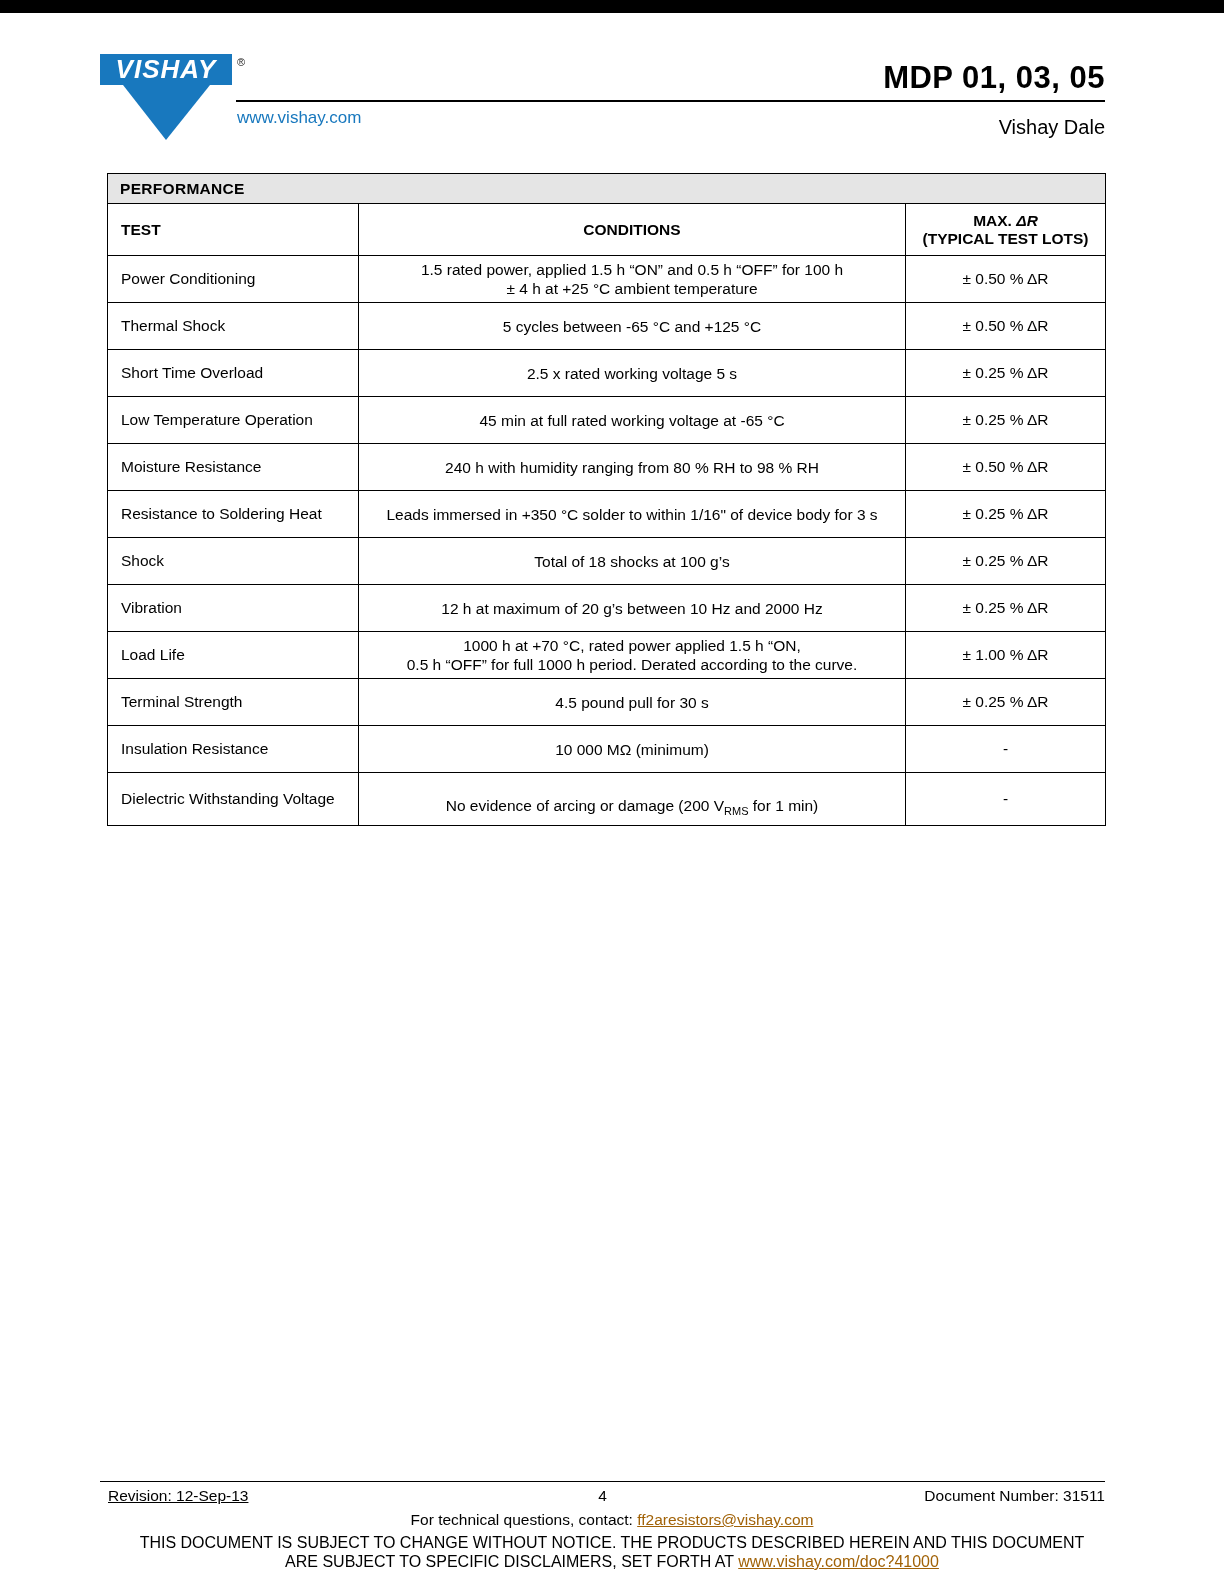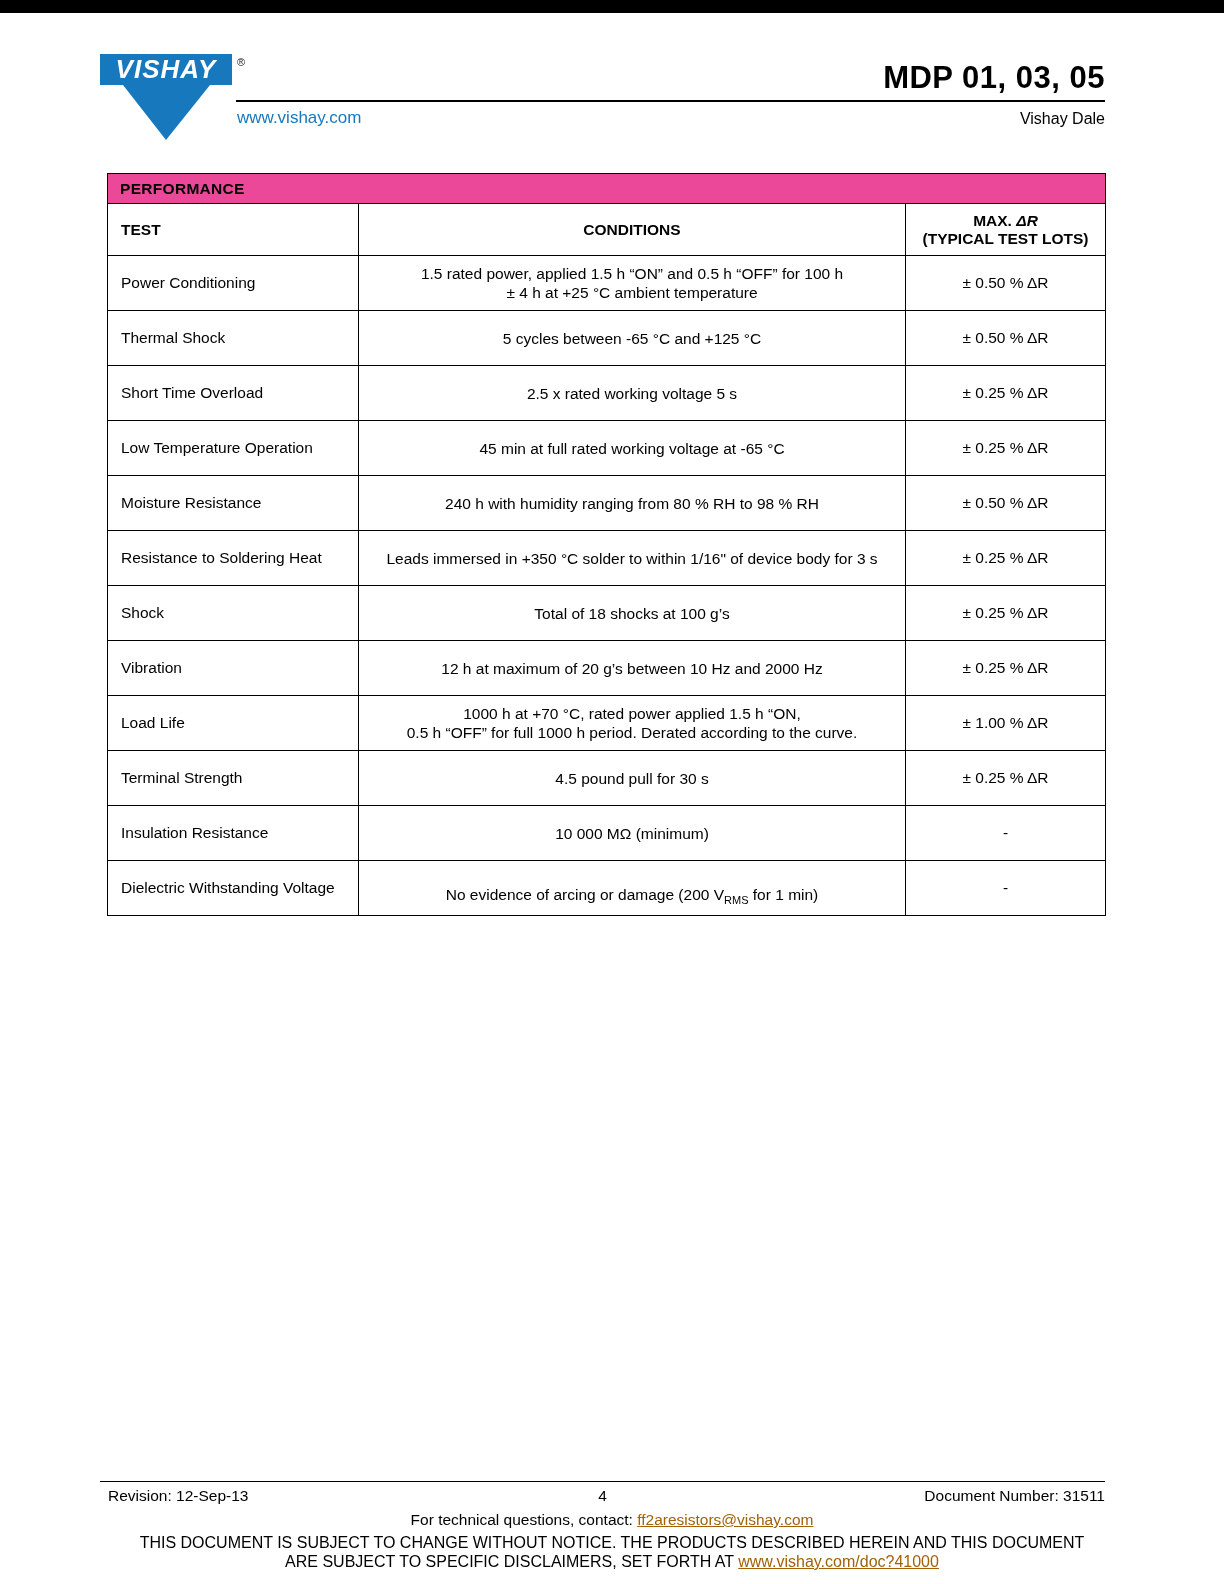--- a/index.html
+++ b/index.html
@@ -10,45 +10,45 @@
     font-family:"Liberation Sans", sans-serif;
   }
   .topbar { position:absolute; top:0; left:0; width:1224px; height:13px; background:#000; }
 
   
   .header { position:absolute; top:52px; left:100px; width:1005px; height:100px; }
   .logo-wrap { position:absolute; left:0; top:0; width:160px; height:92px; }
   .header-rule { position:absolute; left:136px; right:0; top:48px; height:2px; background:#000; }
   .website { position:absolute; left:137px; top:56px; font-size:17px; color:#1878be; text-decoration:none; }
   .doc-title { position:absolute; right:0; top:8px; font-size:31px; font-weight:bold; letter-spacing:.5px; }
-  .brand-sub { position:absolute; right:0; top:58px; font-size:16px; }
+  .brand-sub { position:absolute; right:0; top:64px; font-size:20px; }
 
   
   .perf-table-wrap { position:absolute; top:173px; left:107px; width:998px; }
   table.perf { border-collapse:collapse; width:998px; table-layout:fixed; }
   table.perf th, table.perf td { border:1.5px solid #000; font-size:15.5px; }
   th.perf-band {
-    background:#ec4899; text-align:left; font-size:19px; font-weight:bold;
+    background:#e5e5e5; text-align:left; font-size:19px; font-weight:bold;
     padding:5px 12px; letter-spacing:.3px; height:30px;
   }
   tr.colhead th { font-weight:bold; height:52px; }
   th.h-test { text-align:left; padding-left:13px; font-size:15.5px; }
   th.h-cond { text-align:center; font-size:15.5px; }
   th.h-max  { text-align:center; font-size:14.5px; line-height:18px; }
-  td { height:55px; }
+  td { height:47px; }
   td.test { text-align:left; padding-left:13px; }
   td.cond { text-align:center; white-space:pre-line; line-height:19px; padding:4px 22px; }
   td.max  { text-align:center; }
   .it { font-style:italic; }
   sub { font-size:11px; }
 
   
   .footer-rule { position:absolute; top:1481px; left:100px; width:1005px; height:0; border-top:1.5px solid #000; }
   .footer-row { position:absolute; top:1487px; left:100px; width:1005px; font-size:15.5px; }
-  .footer-left  { position:absolute; left:8px; top:0; }
+  .footer-left  { position:absolute; left:8px; top:0;text-decoration:underline; }
   .footer-center{ position:absolute; left:0; width:100%; text-align:center; top:0; }
   .footer-right { position:absolute; right:0; top:0; }
   .contact-line { position:absolute; top:1511px; left:0; width:1224px; text-align:center; font-size:15.5px; }
   .disclaimer { position:absolute; top:1533px; left:0; width:1224px; text-align:center; font-size:16px; line-height:19px; }
   a.link { color:#a16207; text-decoration:underline; }
 </style>
 </head>
 <body>
 
 <div class="topbar"></div>

